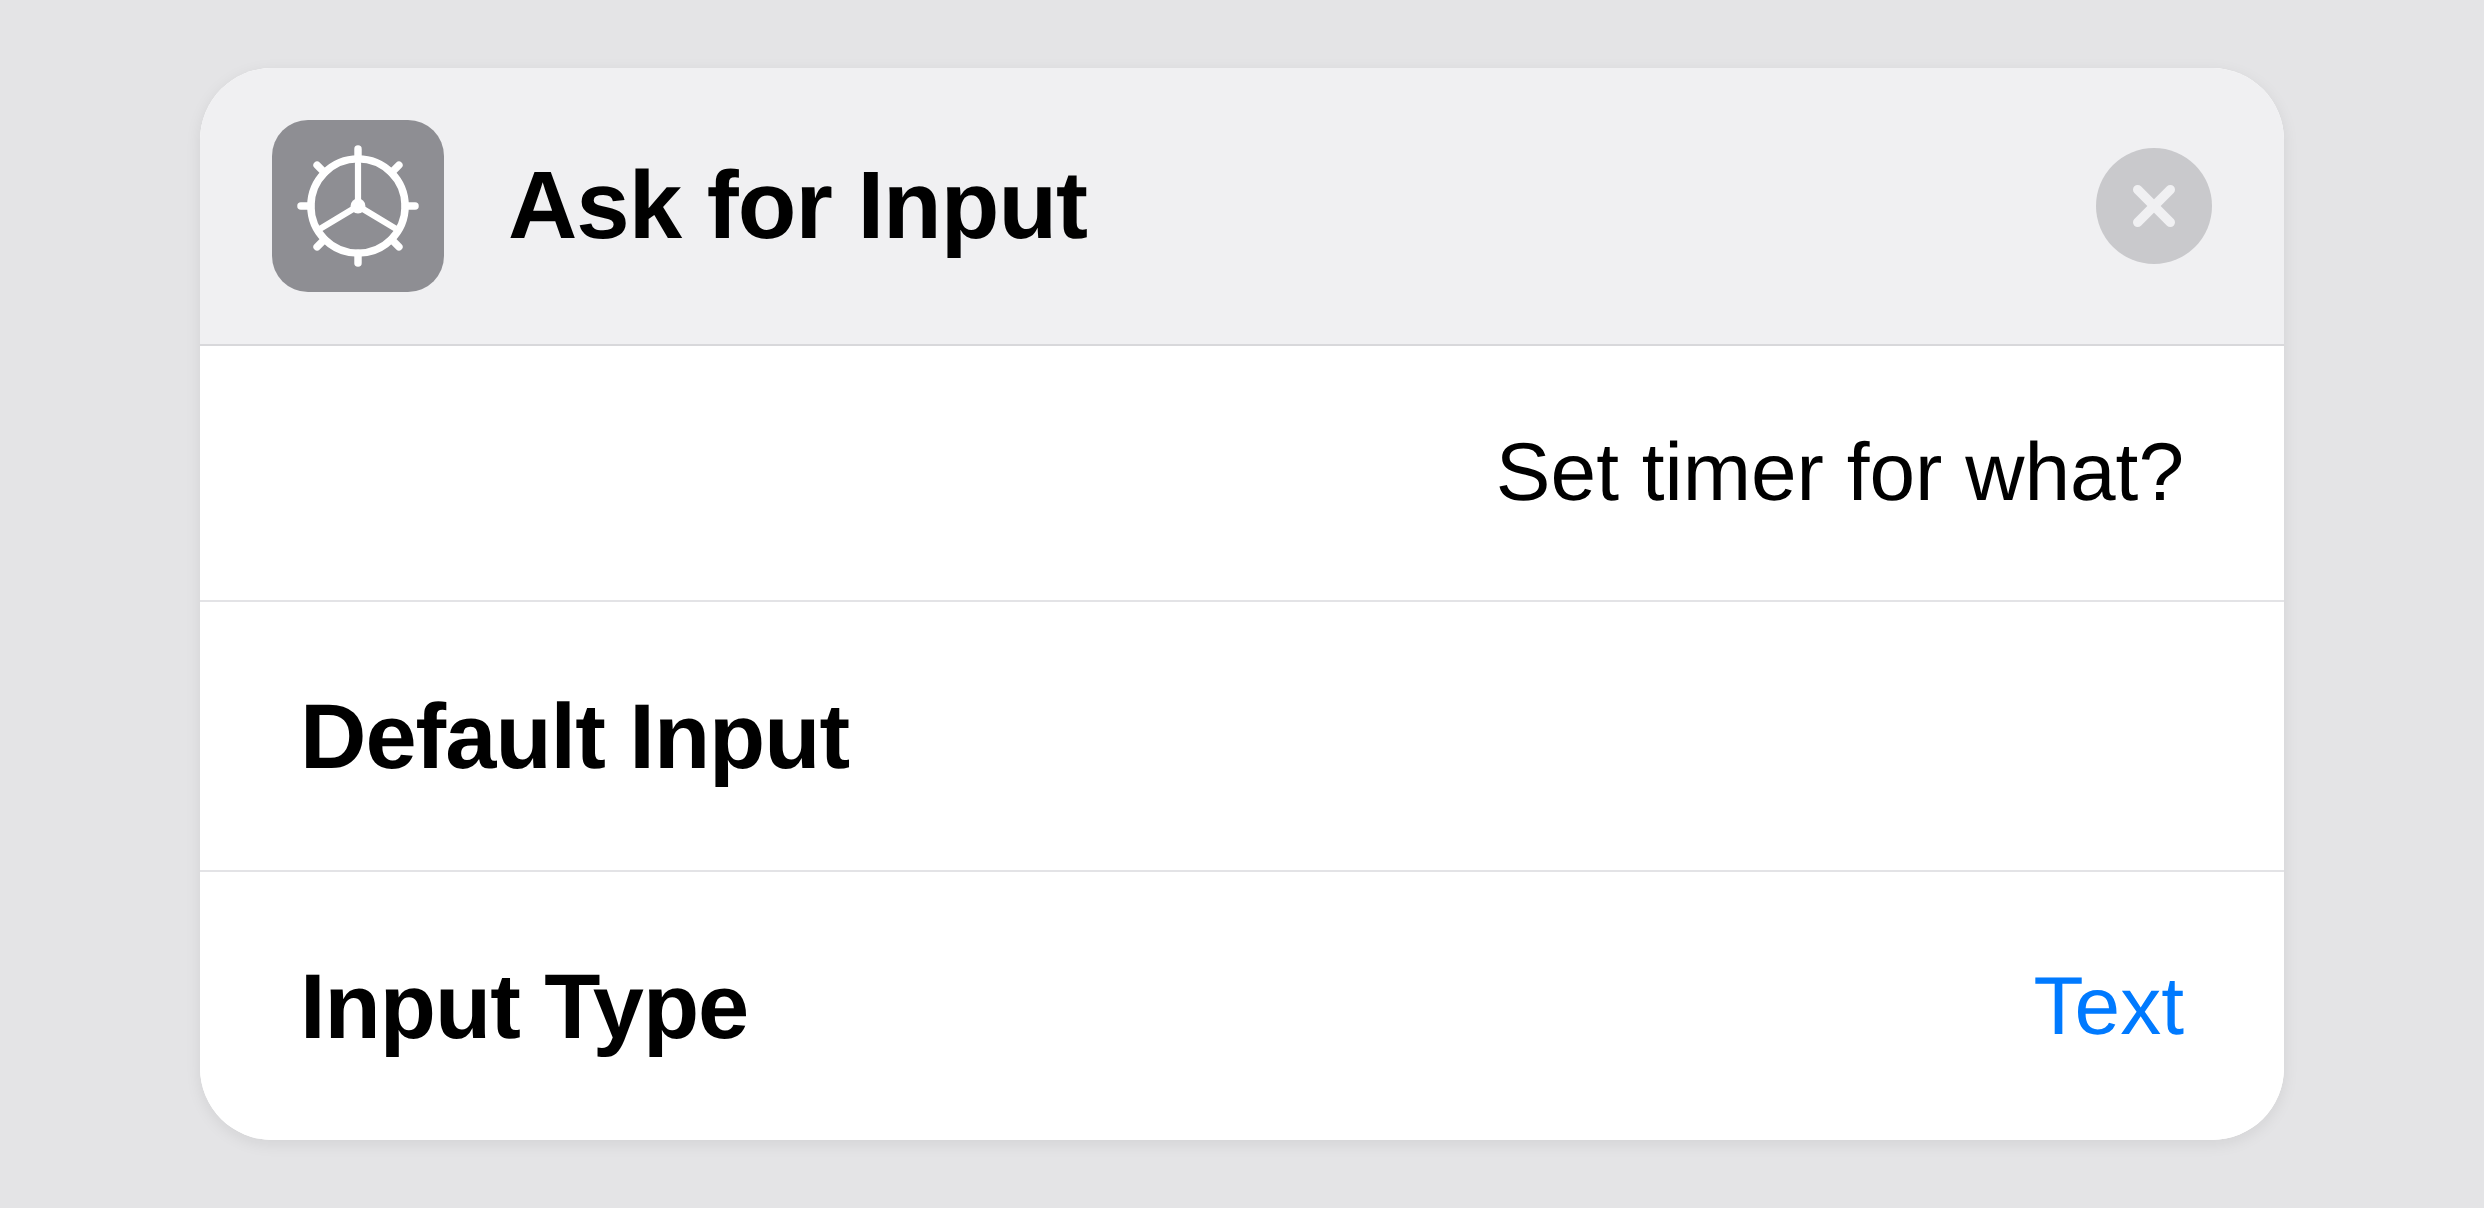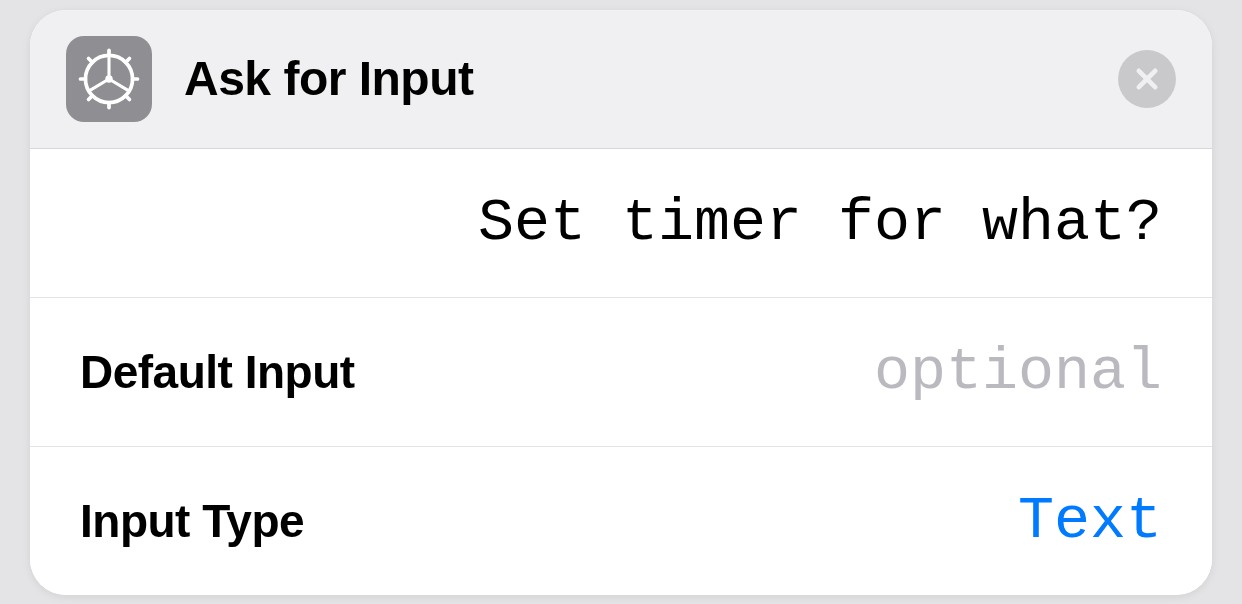--- a/index.html
+++ b/index.html
@@ -10,21 +10,21 @@
     body {
       font-family: -apple-system, BlinkMacSystemFont, "Segoe UI", Helvetica, Arial, sans-serif;
       background: #e4e4e6;
       width: 1242px;
       height: 604px;
       display: flex;
       align-items: center;
       justify-content: center;
     }
     .card {
-      width: 1182px;
+      width: 1042px;
       background: #fff;
       border-radius: 36px;
       overflow: hidden;
       box-shadow: 0 2px 8px rgba(0,0,0,0.08);
     }
     .header {
       background: #f0f0f2;
       display: flex;
       align-items: center;
       padding: 26px 36px;
@@ -82,28 +82,28 @@
     .row:last-child {
       border-bottom: none;
     }
     .row-label {
       font-size: 46px;
       font-weight: 600;
       color: #000;
       letter-spacing: -0.5px;
     }
     .row-value {
-      font-size: 60px;
+      font-size: 41px;
       font-weight: 400;
       color: #000;
       text-align: right;
       border: none;
       outline: none;
       background: transparent;
-      font-family: Liberation Mono, monospace;
+      font-family: Liberation Sans, sans-serif;
     }
     .row-value.link {
       color: #007aff;
       cursor: pointer;
     }
     .row-value::placeholder {
       color: #b9b9bf;
     }
     input.row-value {
       flex: 1;
@@ -146,21 +146,20 @@
   </div>
 
   <div class="rows">
 
     <div class="row">
       <input type="text" class="row-value" value="Set timer for what?" style="">
     </div>
 
     <div class="row">
       <div class="row-label">Default Input</div>
-      <input type="text" class="row-value" placeholder="optional" style="">
     </div>
 
     <div class="row">
       <div class="row-label">Input Type</div>
       <div class="row-value link">Text</div>
     </div>
 
   </div>
 
 </div>

